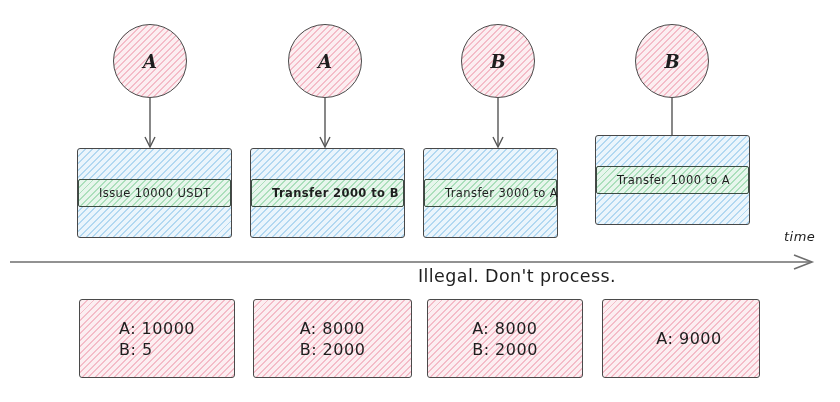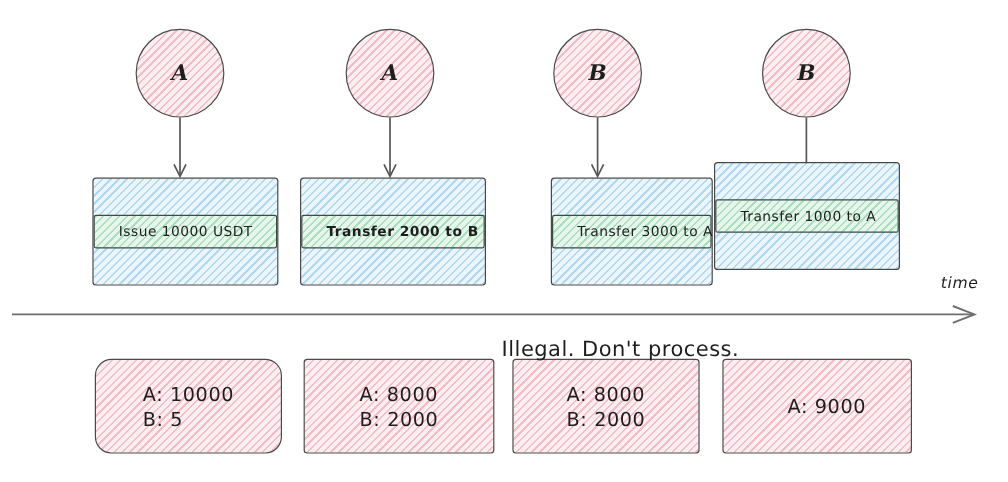--- a/index.html
+++ b/index.html
@@ -75,21 +75,21 @@
   <div class="abs actor" style="left:113px; top:24px;">
     <span>A</span>
   </div>
   <svg class="abs" style="left:142px; top:97px;" width="16" height="52" viewBox="0 0 16 52">
     <line x1="8" y1="1" x2="8" y2="49" stroke="#555555" stroke-width="1.4"></line>
     <polyline points="3,40 8,50 13,40" fill="none" stroke="#555555" stroke-width="1.4"></polyline>
   </svg>
   <div class="abs txbox" style="left:77px; top:148px; width:155px;">
     <div class="txlabel">Issue 10000 USDT</div>
   </div>
-  <div class="abs balbox" style="left:79px; top:299px; width:156px;border-radius:14px;">
+  <div class="abs balbox" style="left:79px; top:299px; width:156px;">
     <div class="lines">
       <div>A: 10000</div>
       <div>B: 5</div>
     </div>
   </div>
 
   <div class="abs actor" style="left:288px; top:24px;">
     <span>A</span>
   </div>
   <svg class="abs" style="left:317px; top:97px;" width="16" height="52" viewBox="0 0 16 52">
@@ -106,21 +106,21 @@
     </div>
   </div>
 
   <div class="abs actor" style="left:461px; top:24px;">
     <span>B</span>
   </div>
   <svg class="abs" style="left:490px; top:97px;" width="16" height="52" viewBox="0 0 16 52">
     <line x1="8" y1="1" x2="8" y2="49" stroke="#555555" stroke-width="1.4"></line>
     <polyline points="3,40 8,50 13,40" fill="none" stroke="#555555" stroke-width="1.4"></polyline>
   </svg>
-  <div class="abs txbox" style="left:423px; top:148px; width:135px;margin-left:36px;">
+  <div class="abs txbox" style="left:423px; top:148px; width:135px;">
     <div class="txlabel">Transfer 3000 to A</div>
   </div>
   <div class="abs balbox" style="left:427px; top:299px; width:156px;">
     <div class="lines">
       <div>A: 8000</div>
       <div>B: 2000</div>
     </div>
   </div>
 
   <div class="abs actor" style="left:635px; top:24px;">
@@ -138,15 +138,15 @@
       <div>A: 9000</div>
     </div>
   </div>
 
   <div class="abs timelabel" style="left:784px; top:229px;">time</div>
   <svg class="abs" style="left:0; top:250px;" width="840" height="24" viewBox="0 0 840 24">
     <line x1="10" y1="12" x2="810" y2="12" stroke="#6e6e6e" stroke-width="1.6"></line>
     <polyline points="794,5 812,12 794,19" fill="none" stroke="#6e6e6e" stroke-width="1.6"></polyline>
   </svg>
 
-  <div class="abs annotation" style="left:418px; top:266px;margin-top:16px;">Illegal. Don't process.</div>
+  <div class="abs annotation" style="left:418px; top:266px;">Illegal. Don't process.</div>
 
 </div>
 
 </body></html>

